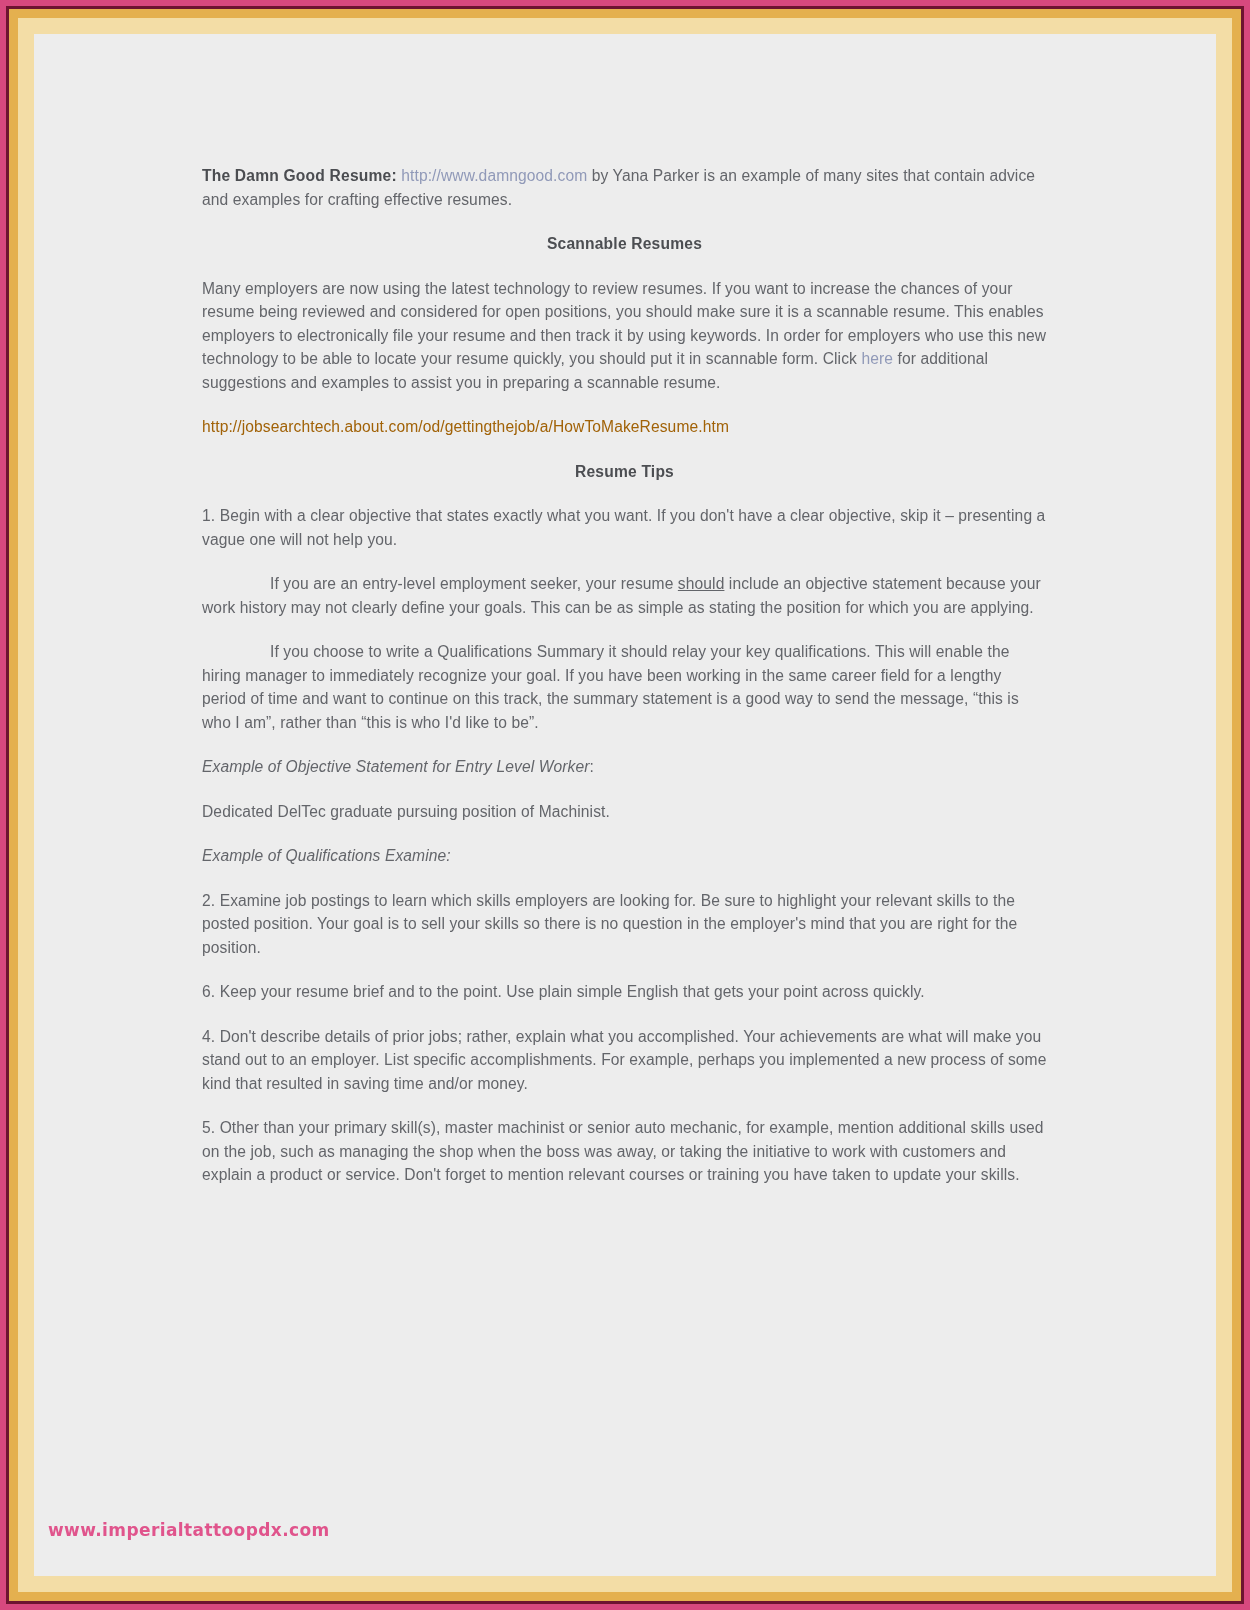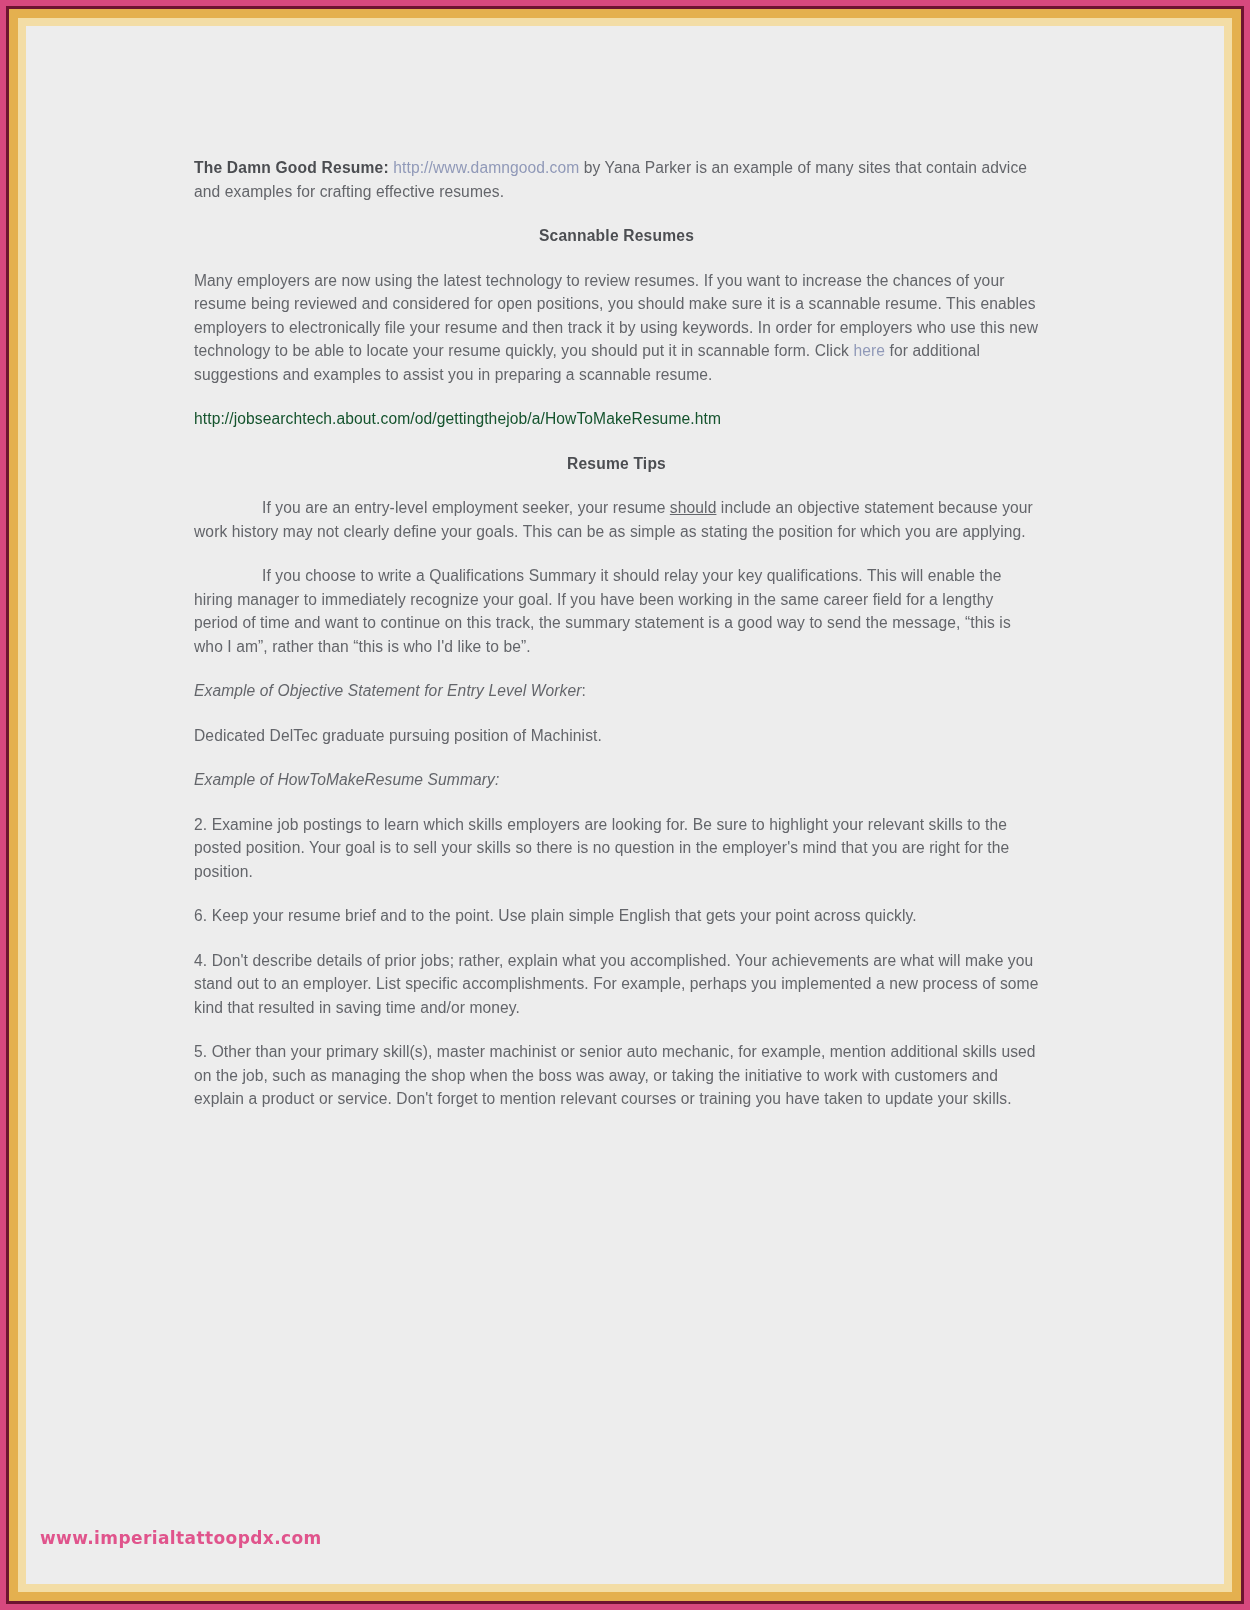--- a/index.html
+++ b/index.html
@@ -37,21 +37,21 @@
     height: 100%;
     box-sizing: border-box;
     background: #e4b04f;           
     padding: 9px;
   }
   #frame-gold-light {
     width: 100%;
     height: 100%;
     box-sizing: border-box;
     background: #f3dda6;           
-    padding: 8px;
+    padding: 16px;
   }
   #page-sheet {
     position: relative;
     width: 100%;
     height: 100%;
     box-sizing: border-box;
     background: #ededed;           
     overflow: hidden;
   }
 
@@ -80,21 +80,21 @@
   .lead-label {
     font-weight: bold;
     color: #4b4d51;
     letter-spacing: .2px;
   }
   .link {
     color: #9099b8;
     text-decoration: none;
   }
   .link-plain {
-    color: #14532d;
+    color: #a16207;
     text-decoration: none;
     text-align: center;
   }
   .ital { }
   .uline { text-decoration: underline; }
   .indent { text-indent: 68px; }
 
   .example-head {
     font-style: italic;
     margin: 0;
@@ -136,30 +136,31 @@
 
             <p><span>Many employers are now using the latest technology to review resumes.  If you want to increase the chances of your resume being reviewed and considered for open positions, you should make sure it is a scannable resume.  This enables employers to electronically file your resume and then track it by using </span><span class="ital">keywords</span><span>.   In order for employers who use this new technology to be able to locate your resume quickly, you should put it in scannable form.  Click </span><span class="link">here</span><span> for additional suggestions and examples to assist you in preparing a scannable resume.</span>
             </p>
 
             <p>
               <span class="link-plain">http://jobsearchtech.about.com/od/gettingthejob/a/HowToMakeResume.htm</span>
             </p>
 
             <p class="heading">Resume Tips</p>
 
+            <p>1.   Begin with a clear objective that states exactly what you want. If you don't have a clear objective, skip it – presenting a vague one will not help you.</p>
 
             <p class="indent"><span>If you are an entry-level employment seeker, your resume </span><span class="uline">should</span><span> include an objective statement because your work history may not clearly define your goals. This can be as simple as stating the position for which you are applying.</span>
             </p>
 
             <p class="indent">If you choose to write a Qualifications Summary it should relay your key qualifications. This will enable the hiring manager to immediately recognize your goal. If you have been working in the same career field for a lengthy period of time and want to continue on this track, the summary statement is a good way to send the message, “this is who I am”, rather than “this is who I'd like to be”.</p>
 
             <p class="example-head"><span>Example of Objective Statement for Entry Level Worker</span><span style="font-style:normal">:</span></p>
             <p class="example-body">Dedicated DelTec graduate pursuing position of Machinist.</p>
 
-            <p class="example-head">Example of HowToMakeResume Summary:</p>
+            <p class="example-head">Example of Qualifications Examine:</p>
 
             <p>2.   Examine job postings to learn which skills employers are looking for. Be sure to highlight your relevant skills to the posted position. Your goal is to sell your skills so there is no question in the employer's mind that you are right for the position.</p>
             <p>6.   Keep your resume brief and to the point. Use plain simple English that gets your point across quickly.</p>
             <p>4.   Don't describe details of prior jobs; rather, explain what you accomplished. Your achievements are what will make you stand out to an employer. List specific accomplishments. For example, perhaps you implemented a new process of some kind that resulted in saving time and/or money.</p>
             <p>5.   Other than your primary skill(s), master machinist or senior auto mechanic, for example, mention additional skills used on the job, such as managing the shop when the boss was away, or taking the initiative to work with customers and explain a product or service. Don't forget to mention relevant courses or training you have taken to update your skills.</p>
 
           </div>
 
           <div id="watermark">www.imperialtattoopdx.com</div>
 

